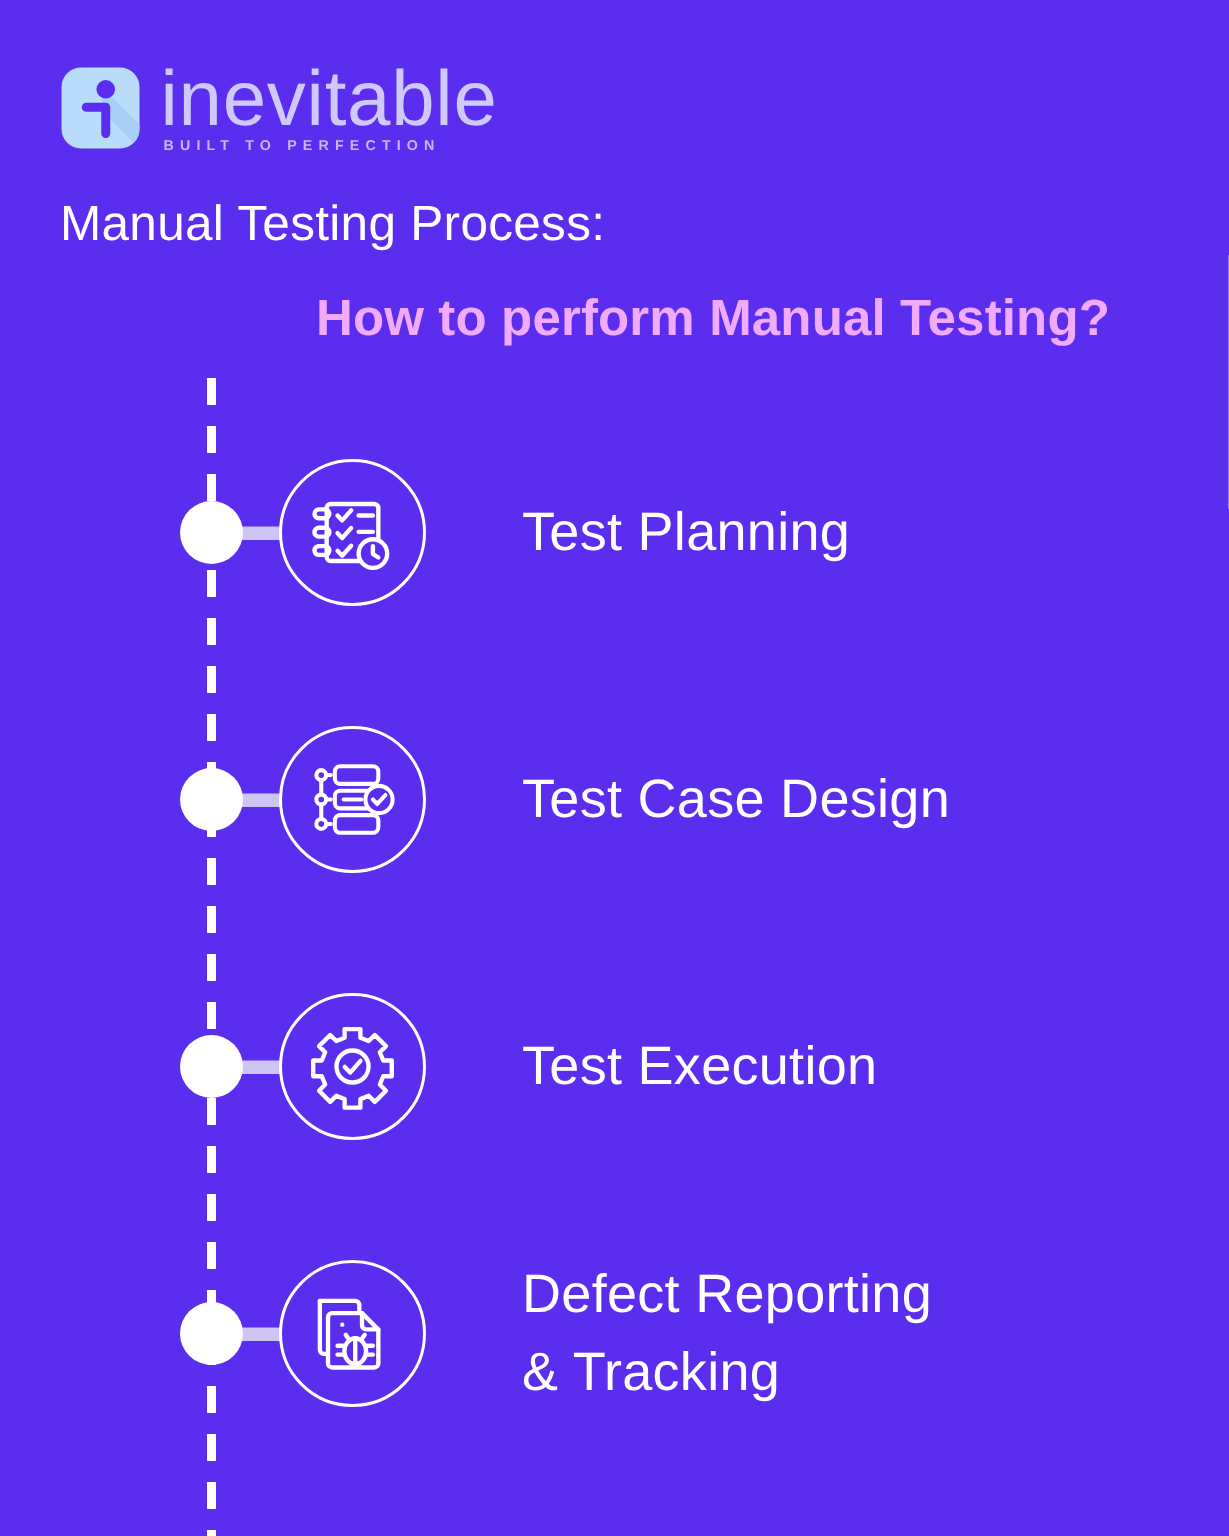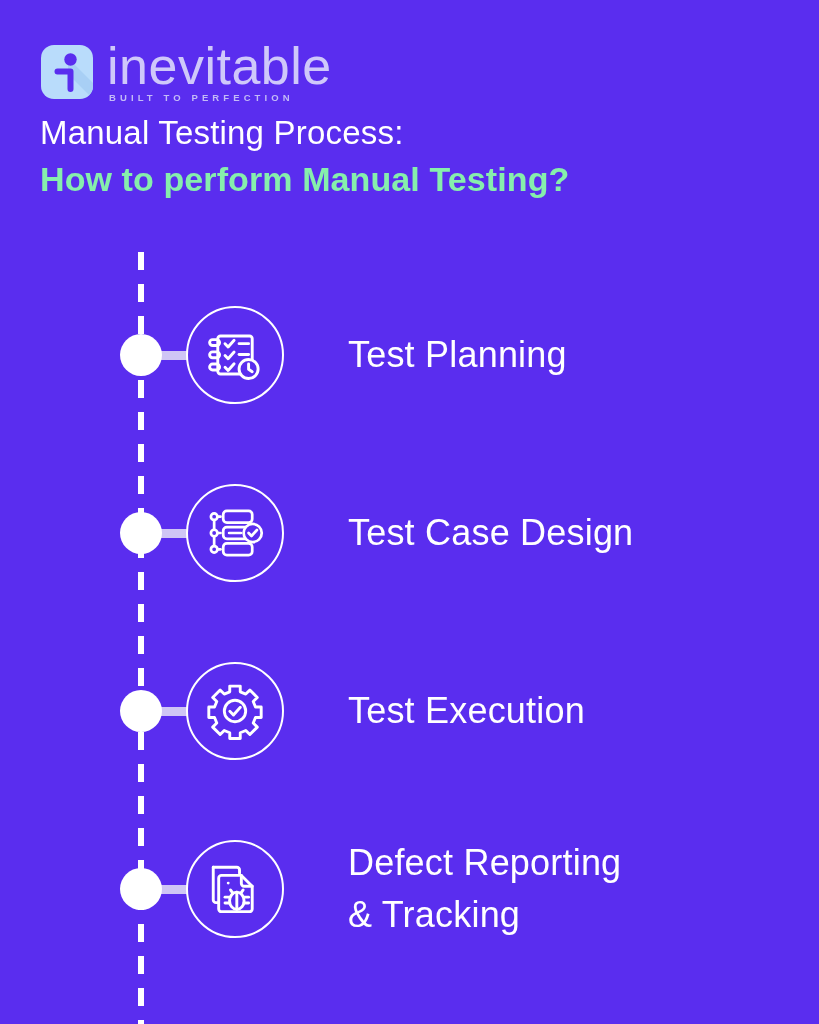--- a/index.html
+++ b/index.html
@@ -55,37 +55,38 @@
     color: #C3BAF7;
     font-weight: 700;
     margin-top: 1px;
     padding-left: 2px;
   }
 
   
   .heading-block {
     position: absolute;
     left: 40px;
-    top: 112px;
+    top: 128px;
     width: 700px;
   }
   .title-line1 {
     font-size: 33px;
     font-weight: 400;
     color: #FFFFFF;
     letter-spacing: 0.2px;
     line-height: 1.25;
   }
   .title-line2 {
     font-size: 34px;
     font-weight: 700;
-    color: #86efac;
+    color: #f0abfc;
     letter-spacing: 0.1px;
     line-height: 1.25;
-    margin-top: 5px;
+    margin-top: 22px;
+    text-align: right;
   }
 
   
   .timeline {
     position: absolute;
     left: 0;
     top: 252px;
     width: 736px;
     height: 772px;
   }

